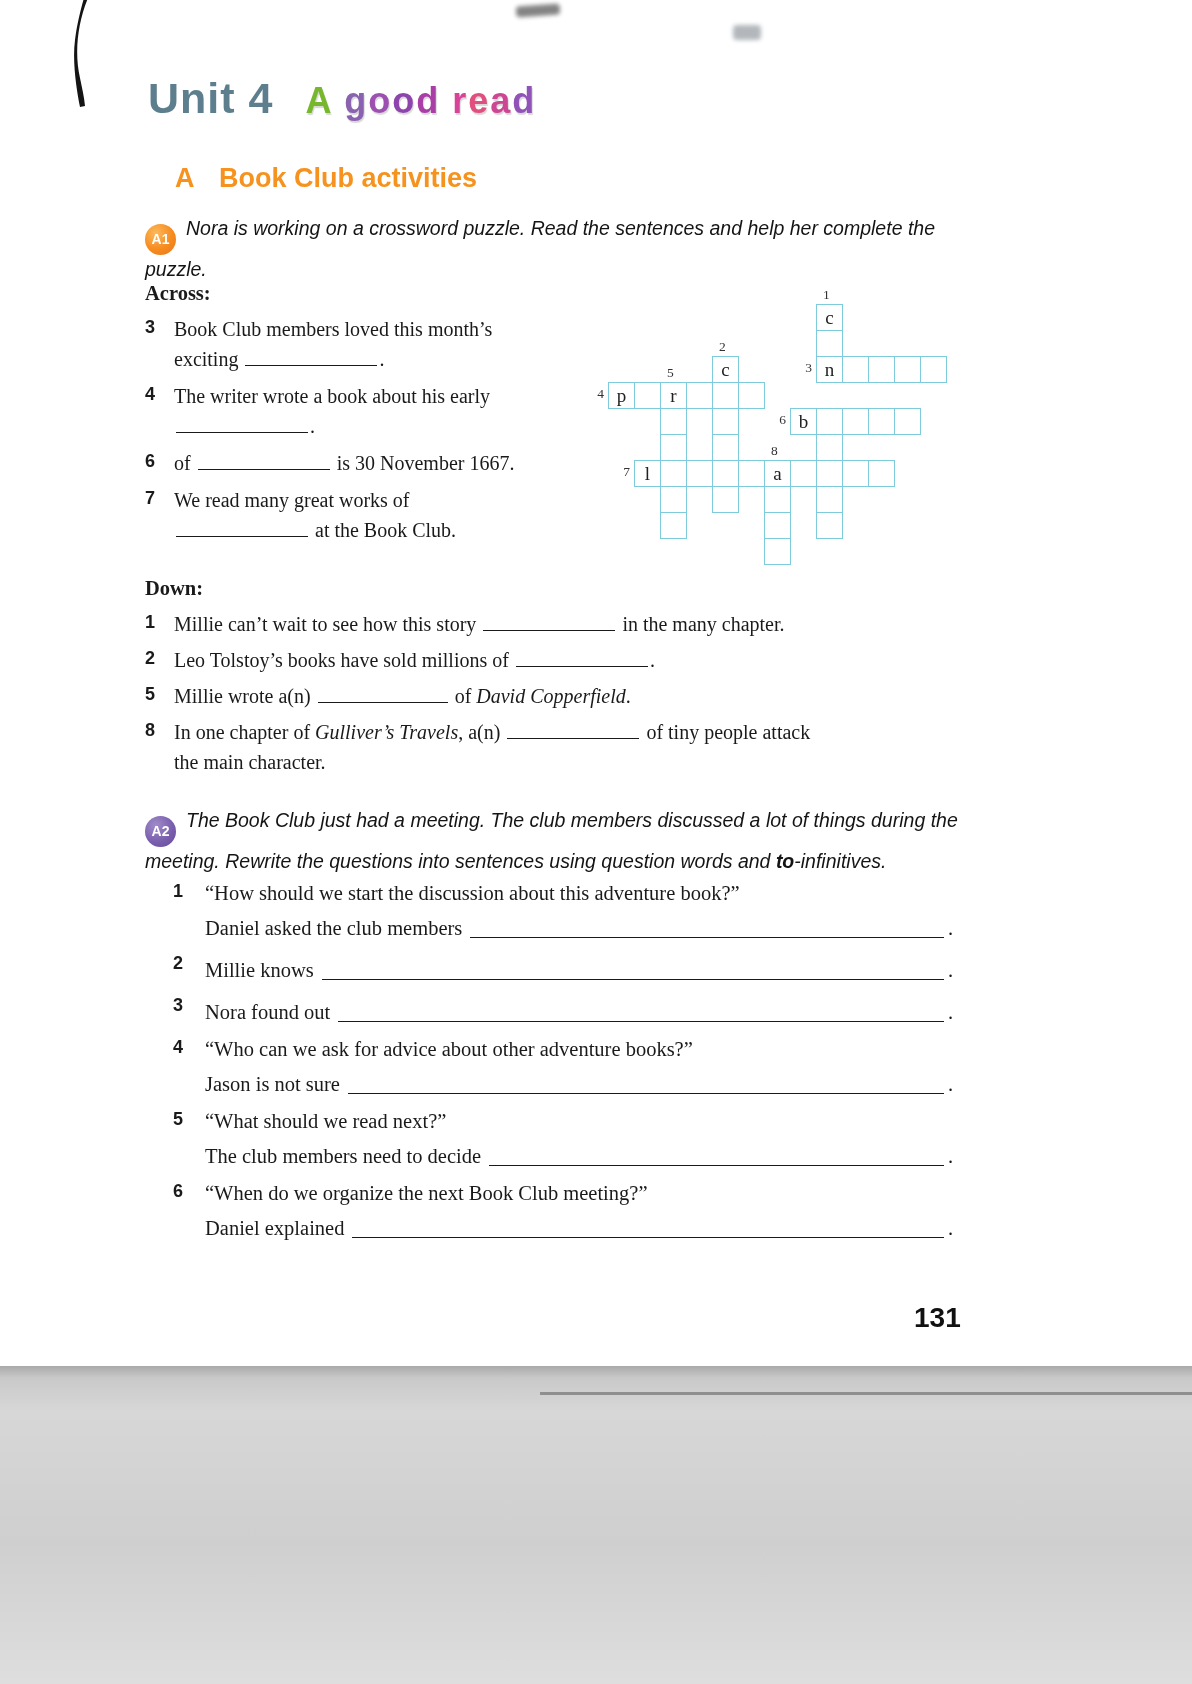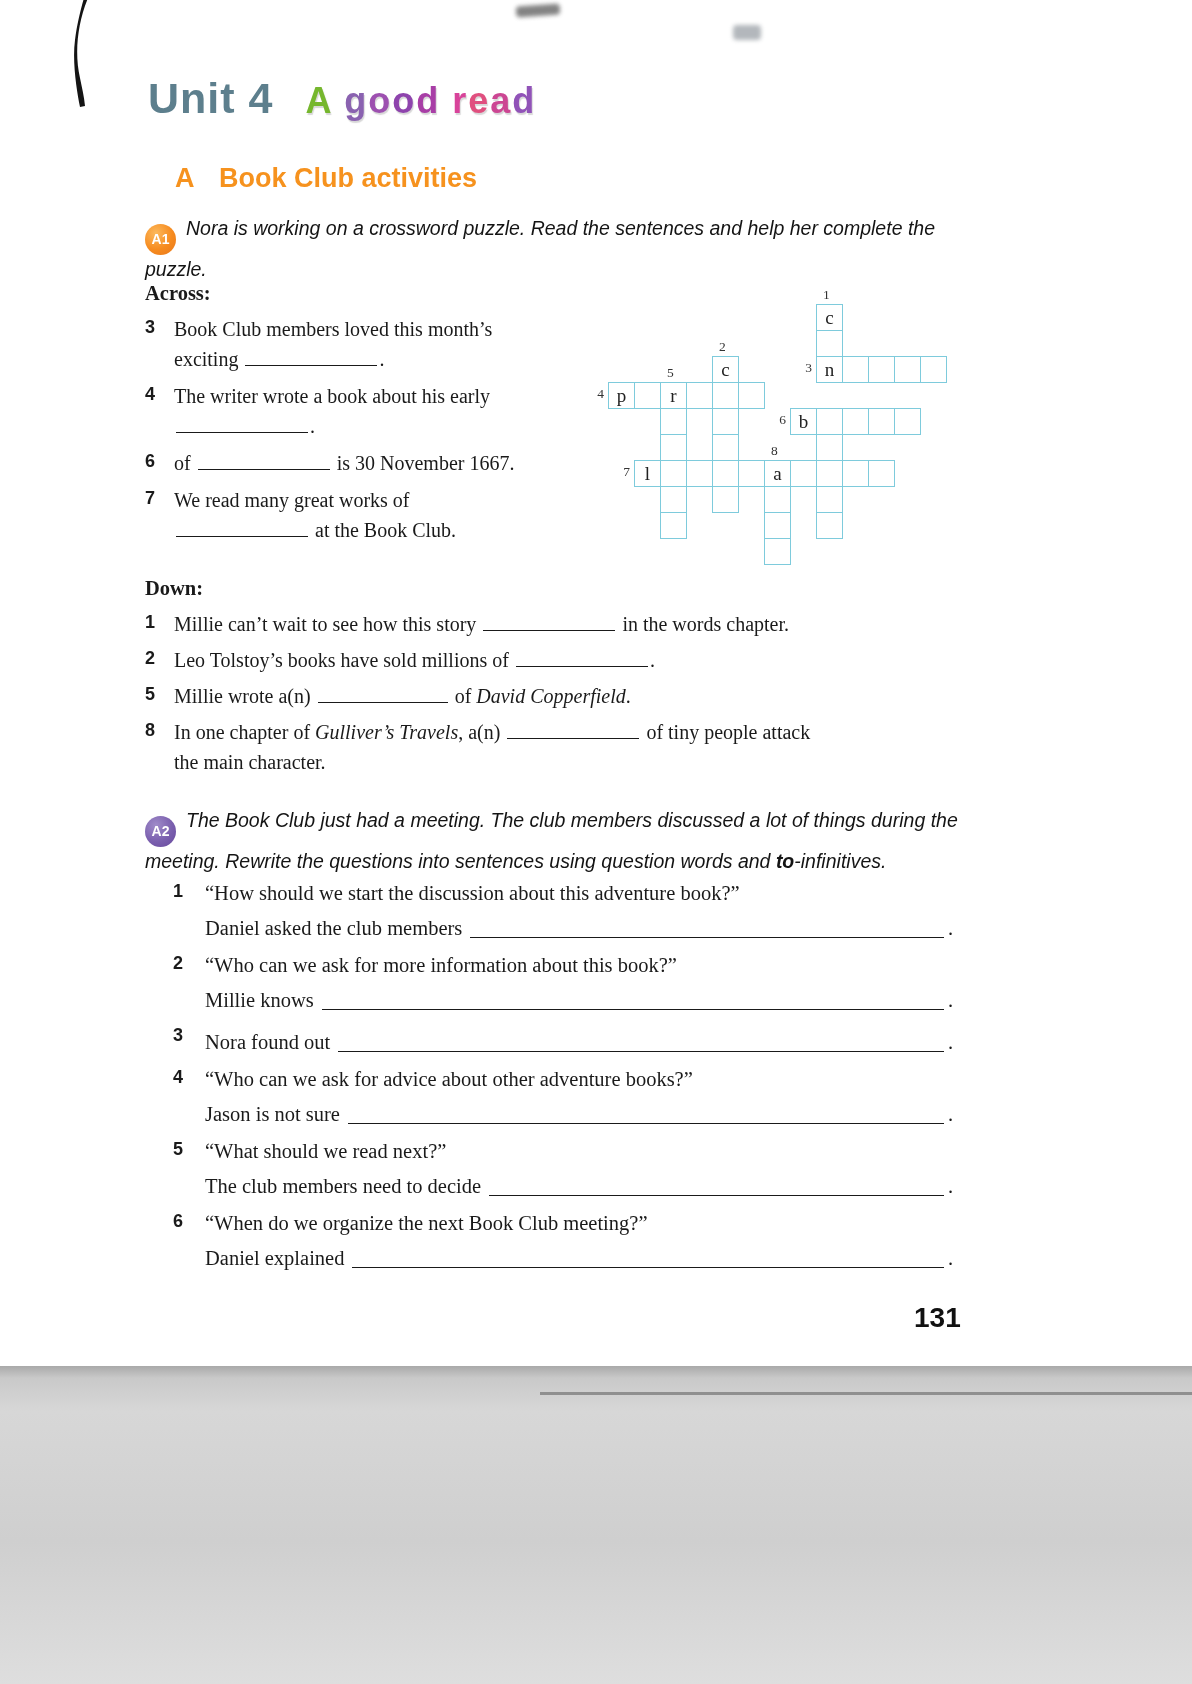--- a/index.html
+++ b/index.html
@@ -179,21 +179,21 @@
       <div class="cw-label left" style="left: 163px; top: 108px;">6</div>
       <div class="cw-label left" style="left: 7px; top: 160px;">7</div>
       <div class="cw-label above" style="left: 163px; top: 139px;">8</div>
     </div>
 
   <div class="list-label lbl-down">Down:</div>
   <div class="clues down" id="down-list">
       <div class="clue">
         <span class="cnum">1</span>
         <div class="ctext">
-          <div class="cline"><span>Millie can’t wait to see how this story </span><span class="blank" style="width: 132px;"></span><span> in the words chapter.</span></div>
+          <div class="cline"><span>Millie can’t wait to see how this story </span><span class="blank" style="width: 132px;"></span><span> in the many chapter.</span></div>
         </div>
       </div>
       <div class="clue">
         <span class="cnum">2</span>
         <div class="ctext">
           <div class="cline"><span>Leo Tolstoy’s books have sold millions of </span><span class="blank" style="width: 132px;"></span><span>.</span></div>
         </div>
       </div>
       <div class="clue">
         <span class="cnum">5</span>
@@ -222,21 +222,20 @@
           <div class="ex-a">
             <span>Daniel asked the club members</span>
             <span class="fill"></span>
             <span>.</span>
           </div>
         </div>
       </div>
       <div class="ex-item">
         <span class="ex-num">2</span>
         <div class="ex-body">
-          <div class="ex-q">“Who can we ask for more information about this book?”</div>
           <div class="ex-a">
             <span>Millie knows</span>
             <span class="fill"></span>
             <span>.</span>
           </div>
         </div>
       </div>
       <div class="ex-item">
         <span class="ex-num">3</span>
         <div class="ex-body">

